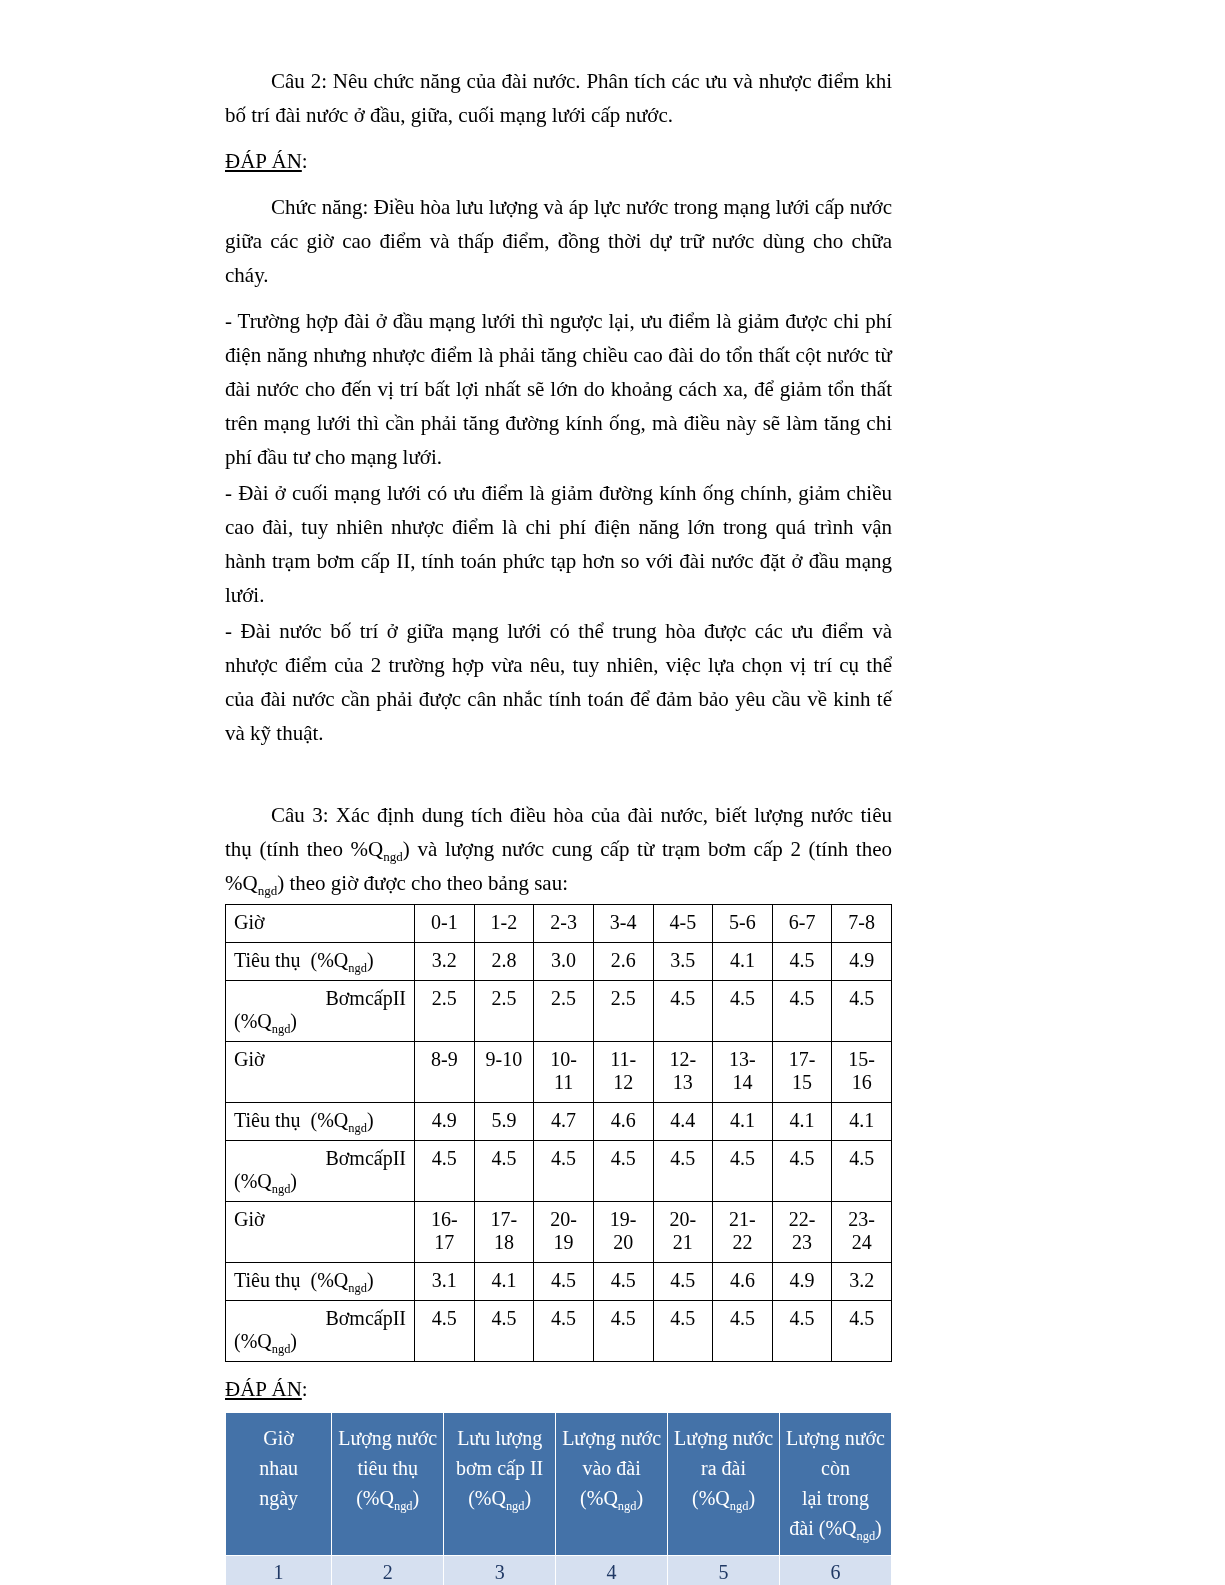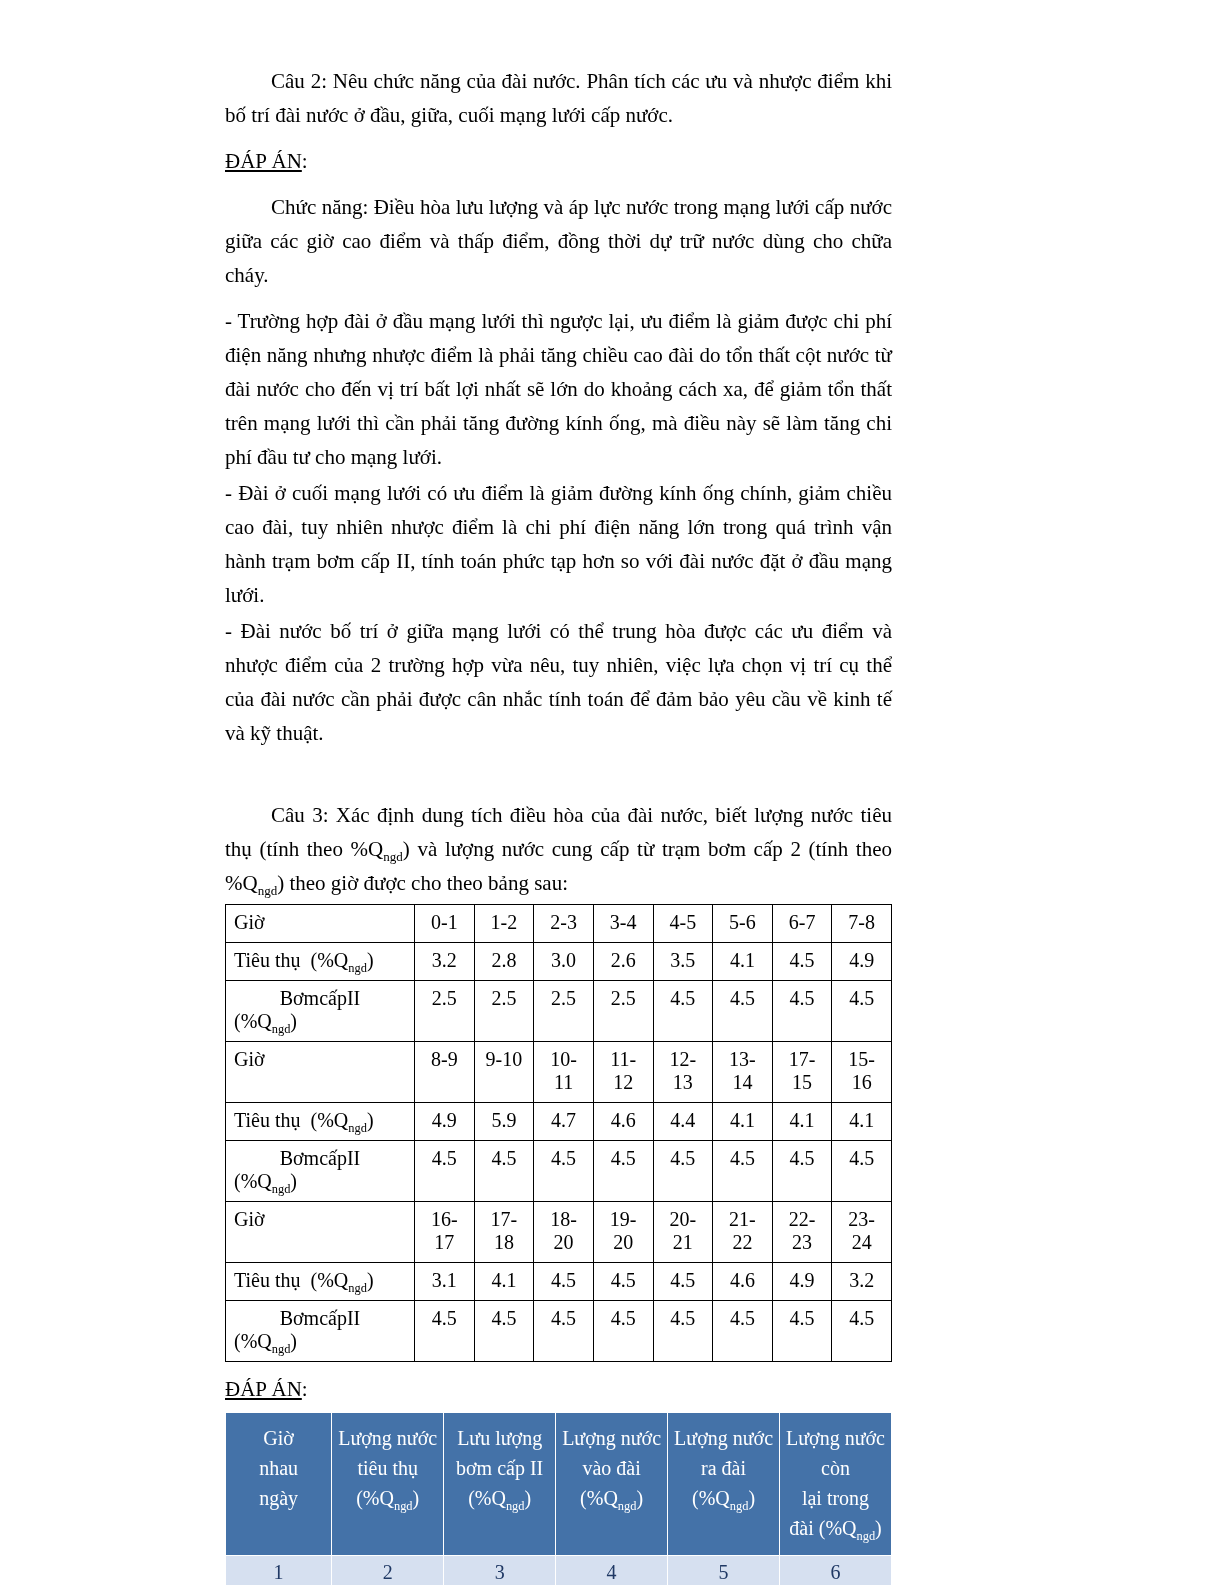--- a/index.html
+++ b/index.html
@@ -57,21 +57,21 @@
   }
   table.data td.label {
     text-align: left;
     width: 172px;
   }
   table.data td.val {
     text-align: center;
   }
   .lbl-spread {
     display: flex;
-    justify-content: center;
+    justify-content: flex-end;
   }
   .lbl-sub {
     display: block;
   }
 
   
   table.blue {
     border-collapse: collapse;
     width: 100%;
     margin-top: 6px;
@@ -208,21 +208,21 @@
         <td class="val">4.5</td>
         <td class="val">4.5</td>
         <td class="val">4.5</td>
         <td class="val">4.5</td>
       </tr>
 
       <tr>
         <td class="label">Giờ</td>
         <td class="val">16-17</td>
         <td class="val">17-18</td>
-        <td class="val">18-20</td>
+        <td class="val">20-19</td>
         <td class="val">19-20</td>
         <td class="val">20-21</td>
         <td class="val">21-22</td>
         <td class="val">22-23</td>
         <td class="val">23-24</td>
       </tr>
       <tr>
         <td class="label"><span>Tiêu thụ</span>&nbsp;&nbsp;<span>(%Q</span><sub>ngd</sub><span>)</span></td>
         <td class="val">3.1</td>
         <td class="val">4.1</td>

